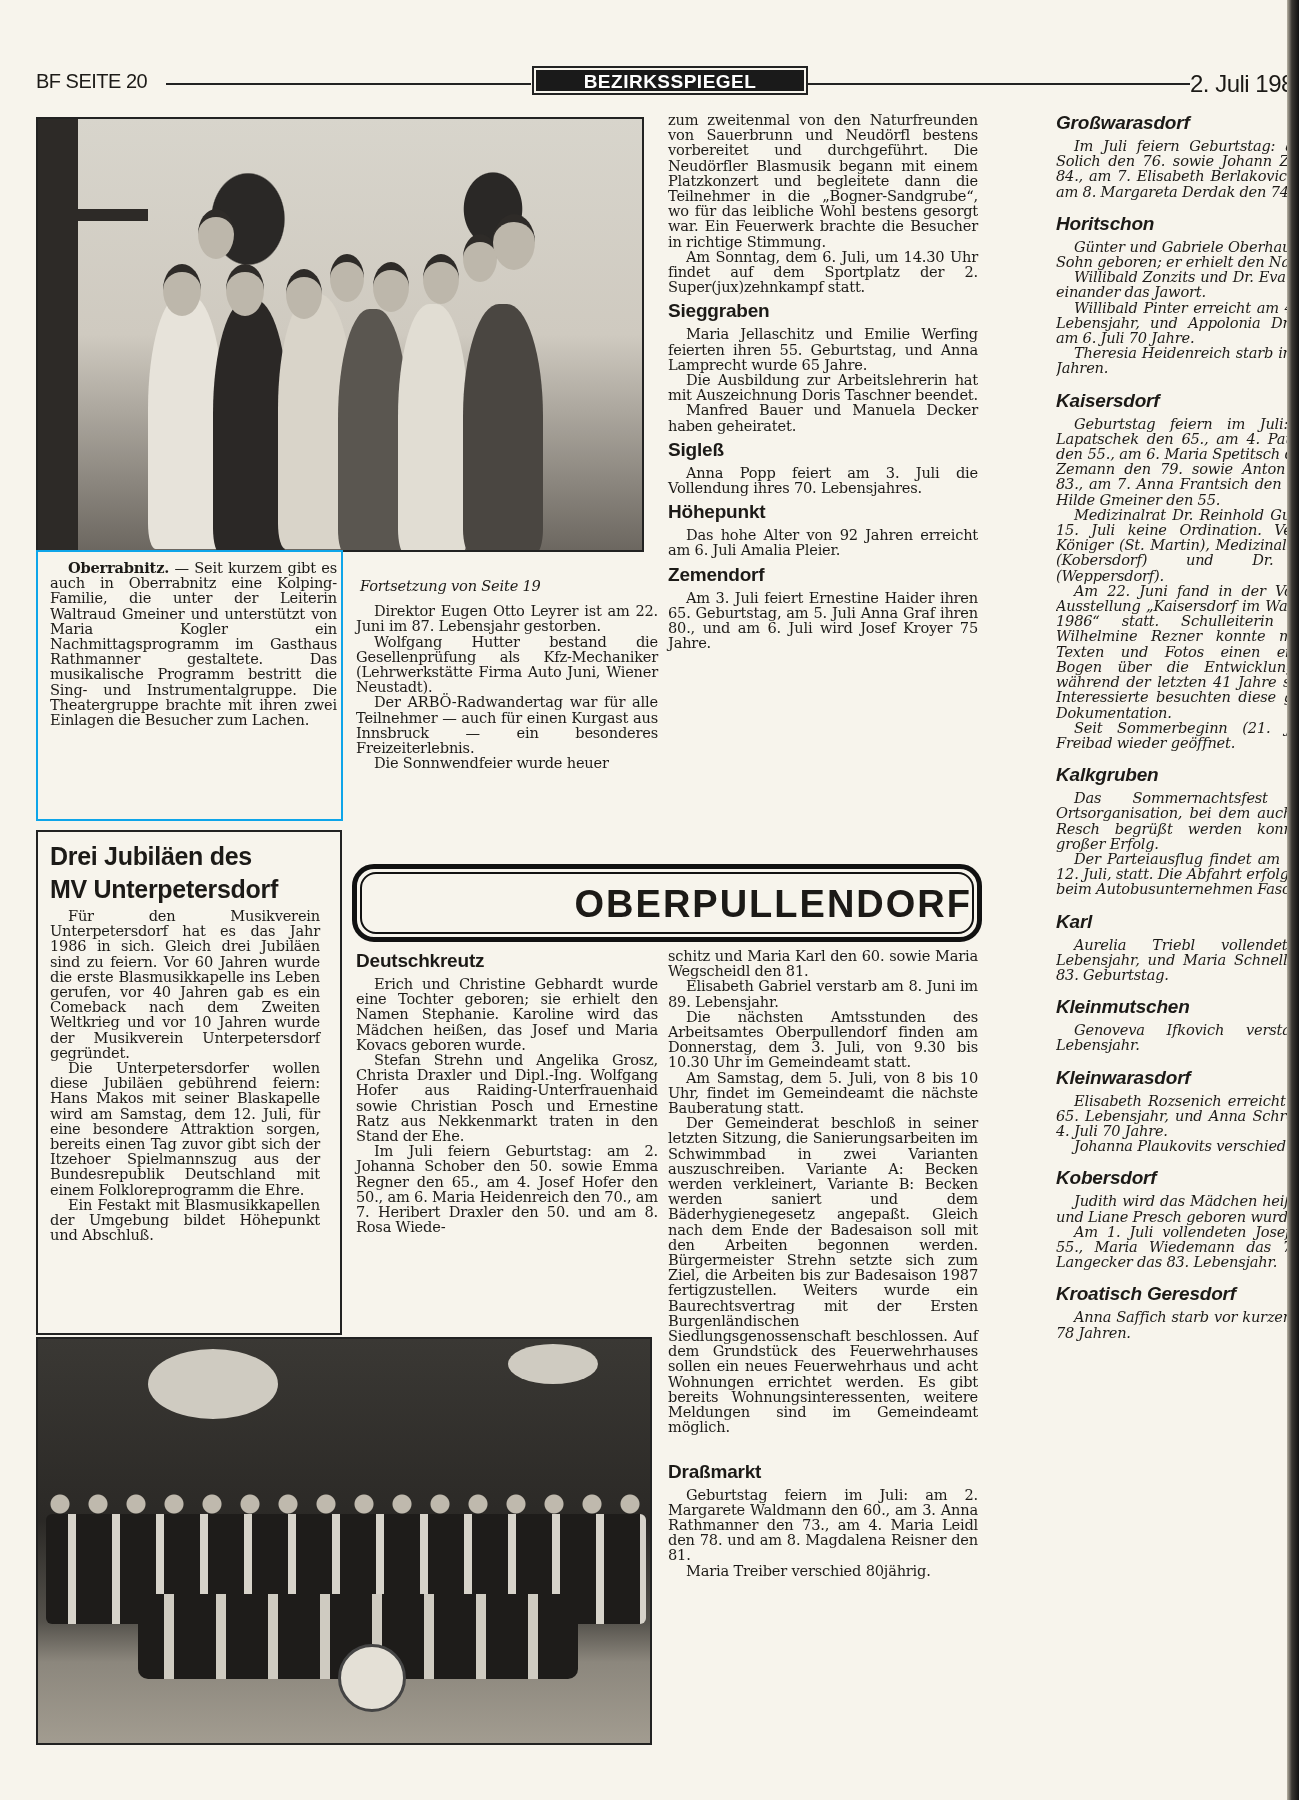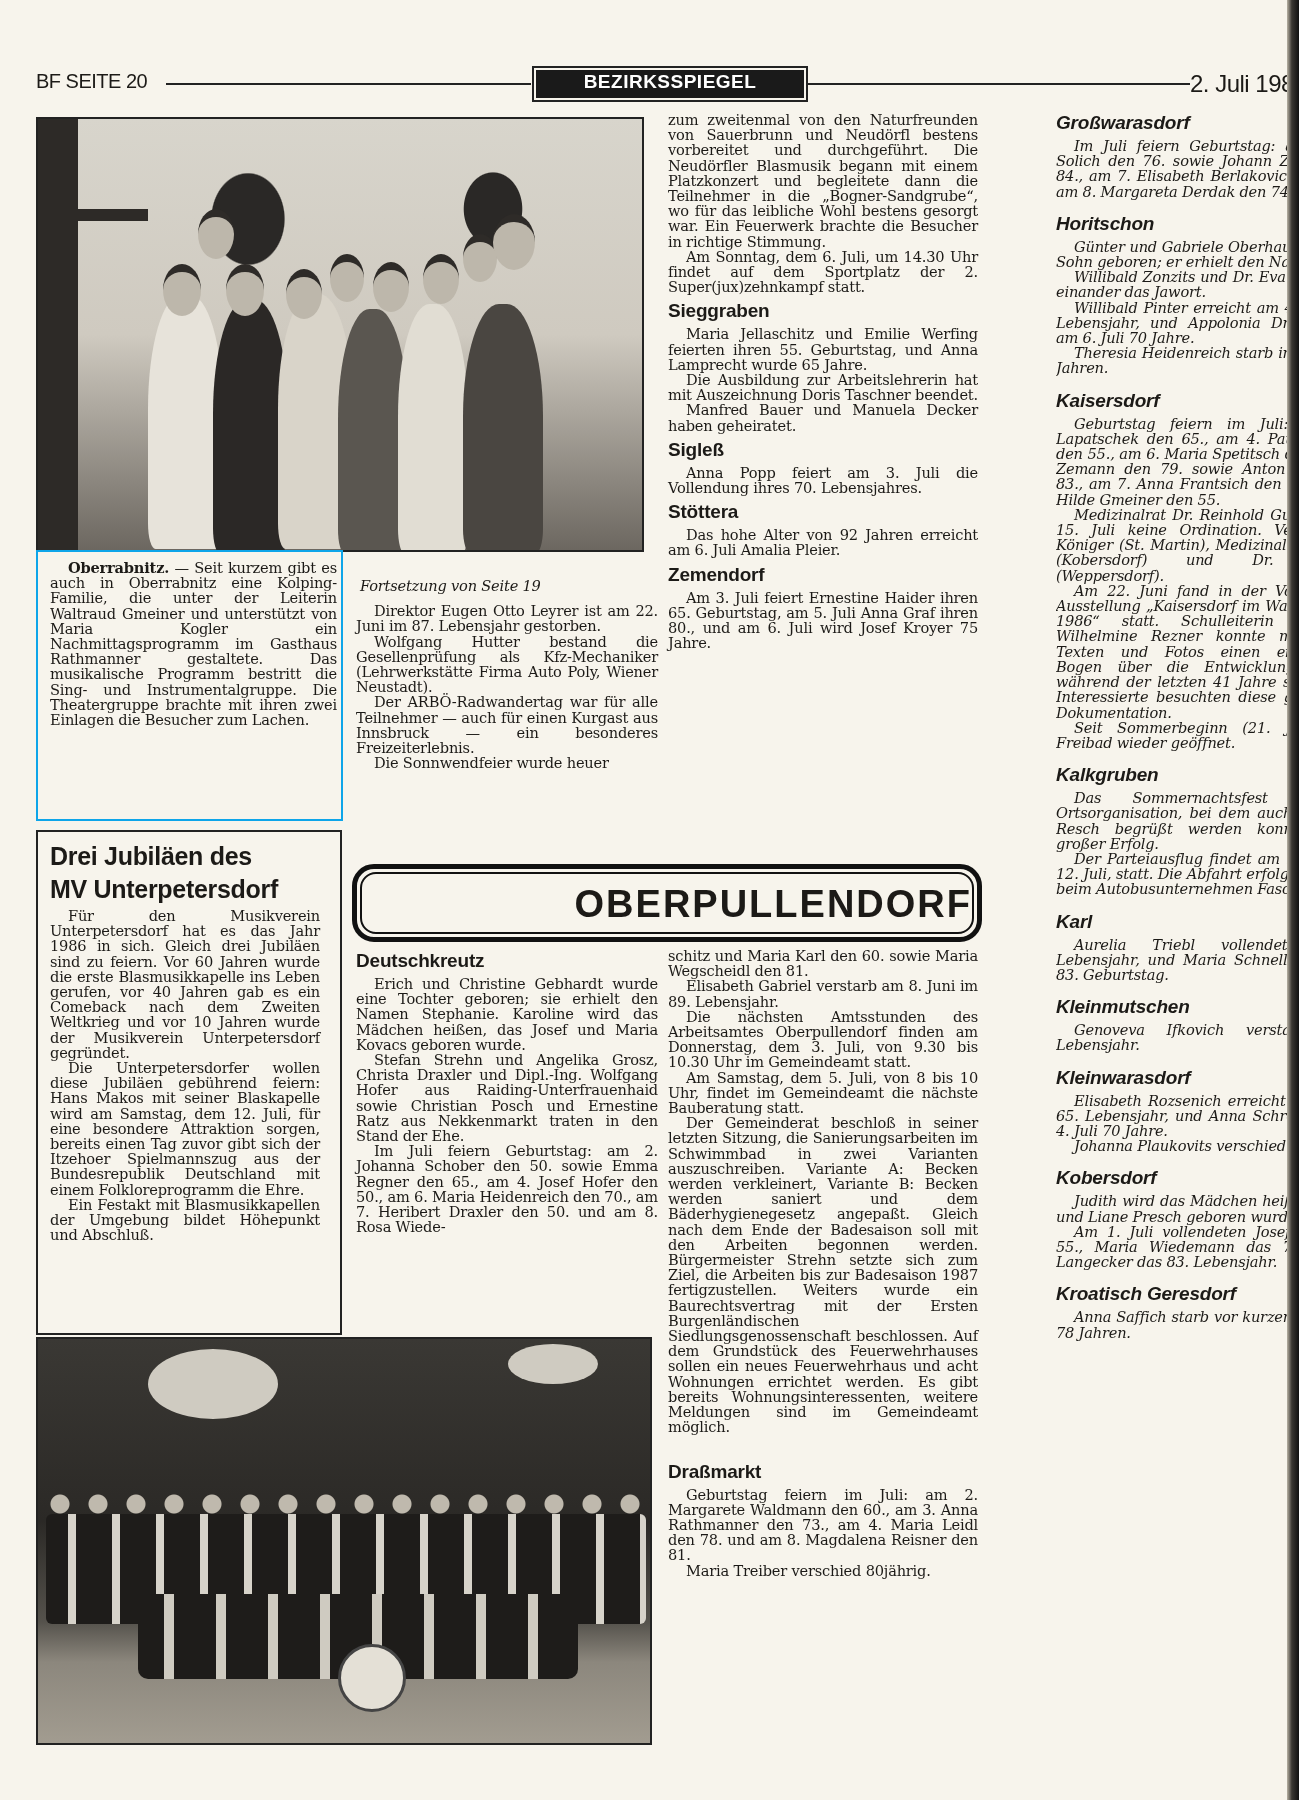--- a/index.html
+++ b/index.html
@@ -12,21 +12,21 @@
   .abs { position: absolute; }
   .serif { font-family: "DejaVu Serif", serif; font-size: 14.6px; line-height: 15.2px; letter-spacing: -0.2px; }
   .head { font-family: "Liberation Sans", sans-serif; font-weight: bold; font-size: 19px; line-height: 22px; margin: 0 0 4px 0; letter-spacing: -0.2px; }
   .p { margin: 0; text-align: justify; text-indent: 18px; }
   .section { margin-bottom: 14px; }
 
   
   #hdr-left { left: 36px; top: 70px; font-family: "Liberation Sans", sans-serif; font-size: 20px; letter-spacing: -0.5px; }
   #hdr-line1 { left: 166px; top: 83px; width: 365px; height: 2px; background: #222; }
   #hdr-line2 { left: 808px; top: 83px; width: 382px; height: 2px; background: #222; }
-  #hdr-box { left: 532px; top: 66px; width: 276px; height: 36px; border: 2px solid #222; padding: 2px; box-sizing: border-box; background: #f7f4ec; }
+  #hdr-box { left: 532px; top: 66px; width: 276px; height: 29px; border: 2px solid #222; padding: 2px; box-sizing: border-box; background: #f7f4ec; }
   #hdr-box-inner { width: 100%; height: 100%; background: #1a1a1a; color: #fff; font-family: "Liberation Sans", sans-serif; font-weight: bold; font-size: 19px; text-align: center; line-height: 24px; letter-spacing: 0.5px; }
   #hdr-date { left: 1190px; top: 70px; font-family: "Liberation Sans", sans-serif; font-size: 24px; white-space: nowrap; letter-spacing: -0.5px; }
 
   
   #edge { left: 1287px; top: 0; width: 12px; height: 1800px; background: linear-gradient(90deg,#b8b2a4,#3a3732 40%,#111 100%); }
 
   
   #photo1 { left: 36px; top: 117px; width: 608px; height: 435px; border: 2px solid #222; box-sizing: border-box; overflow: hidden;
     background:
       radial-gradient(ellipse 60px 75px at 210px 100px, #2a2826 60%, transparent 62%),
@@ -101,42 +101,42 @@
   <div class="face" style="left:455px;top:95px;width:42px;height:48px;"></div>
 </div>
 
 <div class="abs serif" id="cap1">
   <p class="p"><b>Oberrabnitz.</b><span> — Seit kurzem gibt es auch in Oberrabnitz eine Kolping-Familie, die unter der Leiterin Waltraud Gmeiner und unterstützt von Maria Kogler ein Nachmittagsprogramm im Gasthaus Rathmanner gestaltete. Das musikalische Programm bestritt die Sing- und Instrumentalgruppe. Die Theatergruppe brachte mit ihren zwei Einlagen die Besucher zum Lachen.</span></p>
 </div>
 
 <div class="abs serif" id="col2a">
   <p class="fort">Fortsetzung von Seite 19</p>
   <p class="p">Direktor Eugen Otto Leyrer ist am 22. Juni im 87. Lebensjahr gestorben.</p>
-  <p class="p">Wolfgang Hutter bestand die Gesellenprüfung als Kfz-Mechaniker (Lehrwerkstätte Firma Auto Poly, Wiener Neustadt).</p>
+  <p class="p">Wolfgang Hutter bestand die Gesellenprüfung als Kfz-Mechaniker (Lehrwerkstätte Firma Auto Juni, Wiener Neustadt).</p>
   <p class="p">Der ARBÖ-Radwandertag war für alle Teilnehmer — auch für einen Kurgast aus Innsbruck — ein besonderes Freizeiterlebnis.</p>
   <p class="p" style="text-align:left">Die Sonnwendfeier wurde heuer</p>
 </div>
 
 <div class="abs serif" id="col3a">
   <div class="section" style="margin-bottom:6px">
     <p class="p" style="text-indent:0">zum zweitenmal von den Naturfreunden von Sauerbrunn und Neudörfl bestens vorbereitet und durchgeführt. Die Neudörfler Blasmusik begann mit einem Platzkonzert und begleitete dann die Teilnehmer in die „Bogner-Sandgrube“, wo für das leibliche Wohl bestens gesorgt war. Ein Feuerwerk brachte die Besucher in richtige Stimmung.</p>
     <p class="p">Am Sonntag, dem 6. Juli, um 14.30 Uhr findet auf dem Sportplatz der 2. Super(jux)zehnkampf statt.</p>
   </div>
   <div class="section" style="margin-bottom:6px">
     <h3 class="head">Sieggraben</h3>
     <p class="p">Maria Jellaschitz und Emilie Werfing feierten ihren 55. Geburtstag, und Anna Lamprecht wurde 65 Jahre.</p>
     <p class="p">Die Ausbildung zur Arbeitslehrerin hat mit Auszeichnung Doris Taschner beendet.</p>
     <p class="p">Manfred Bauer und Manuela Decker haben geheiratet.</p>
   </div>
   <div class="section" style="margin-bottom:6px">
     <h3 class="head">Sigleß</h3>
     <p class="p">Anna Popp feiert am 3. Juli die Vollendung ihres 70. Lebensjahres.</p>
   </div>
   <div class="section" style="margin-bottom:6px">
-    <h3 class="head">Stöttera</h3>
+    <h3 class="head">Höhepunkt</h3>
     <p class="p">Das hohe Alter von 92 Jahren erreicht am 6. Juli Amalia Pleier.</p>
   </div>
   <div class="section">
     <h3 class="head">Zemendorf</h3>
     <p class="p">Am 3. Juli feiert Ernestine Haider ihren 65. Geburtstag, am 5. Juli Anna Graf ihren 80., und am 6. Juli wird Josef Kroyer 75 Jahre.</p>
   </div>
 </div>
 
 <div class="abs serif" id="jub">
   <div class="title">Drei Jubiläen des</div>

